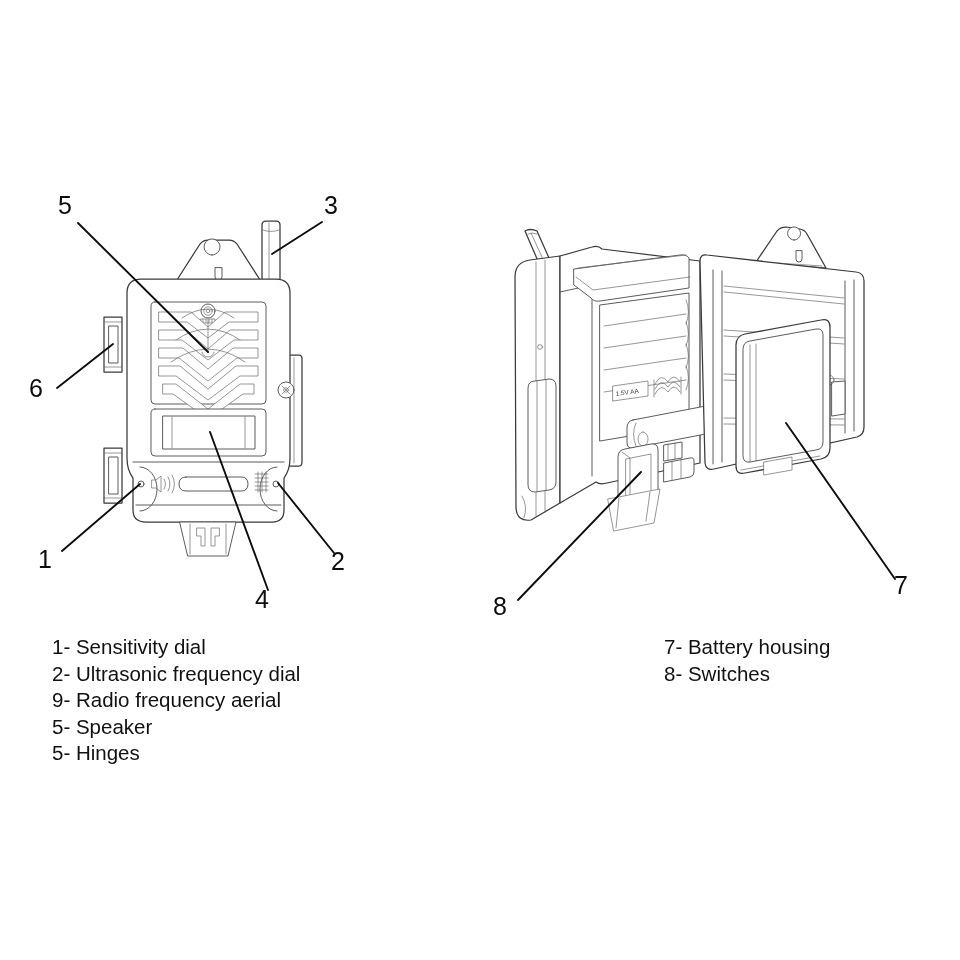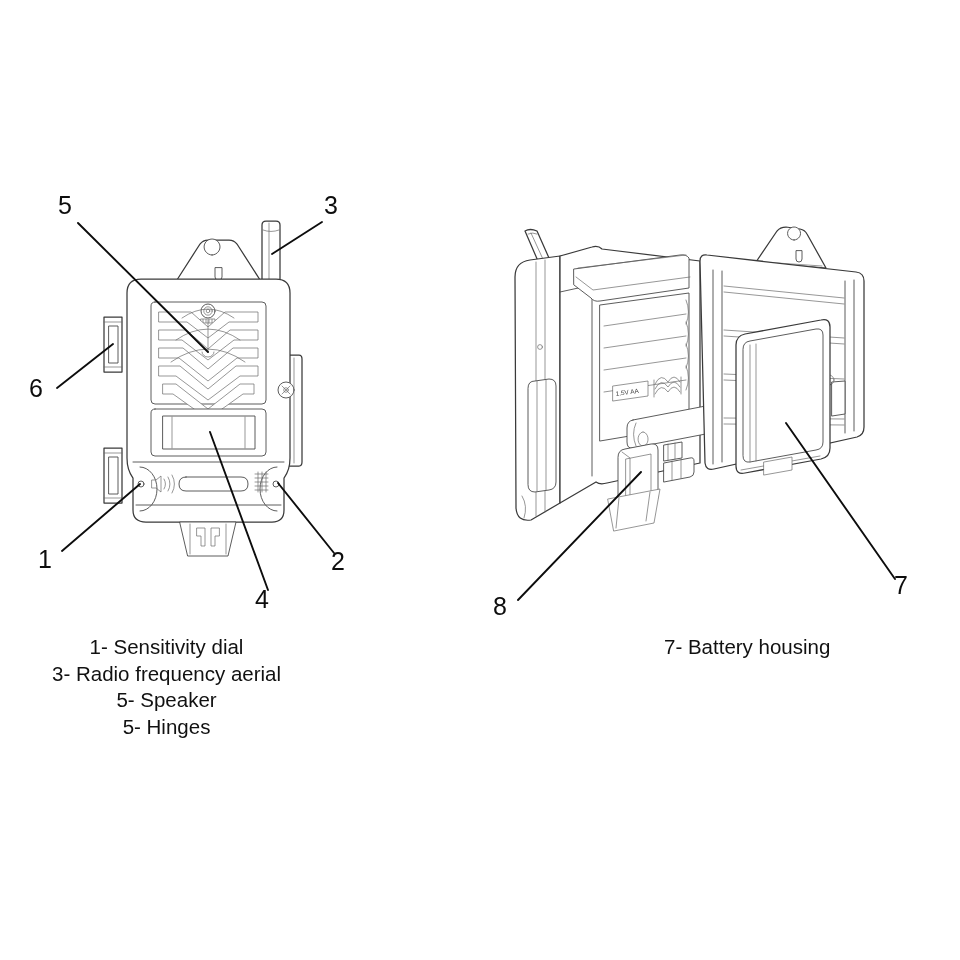--- a/index.html
+++ b/index.html
@@ -61,21 +61,20 @@
     font-family: "Liberation Sans", sans-serif;
     font-size: 25px;
     fill: #0d0d0d;
   }
   .legend-col {
     position: absolute;
     font-size: 20.5px;
     line-height: 26.5px;
     color: #111111;
     white-space: nowrap;
-    text-align: center;
   }
   #legend-left {
     left: 52px;
     top: 634px;
   }
   #legend-right {
     left: 664px;
     top: 634px;
   }
   .legend-item {
@@ -332,22 +331,24 @@
       <text class="callout-num" x="45" y="568" text-anchor="middle">1</text>
       <text class="callout-num" x="338" y="570" text-anchor="middle">2</text>
       <text class="callout-num" x="262" y="608" text-anchor="middle">4</text>
       <text class="callout-num" x="500" y="615" text-anchor="middle">8</text>
       <text class="callout-num" x="901" y="594" text-anchor="middle">7</text>
     </g>
   </svg>
 
   <div class="legend-col" id="legend-left">
     <span class="legend-item">1- Sensitivity dial</span>
-    <span class="legend-item">3- Radio frequency aerial</span>
+    <span class="legend-item">2- Ultrasonic frequency dial</span>
+    <span class="legend-item">9- Radio frequency aerial</span>
     <span class="legend-item">5- Speaker</span>
     <span class="legend-item">5- Hinges</span>
   </div>
 
   <div class="legend-col" id="legend-right">
     <span class="legend-item">7- Battery housing</span>
+    <span class="legend-item">8- Switches</span>
   </div>
 
 </div>
 
 </body></html>

